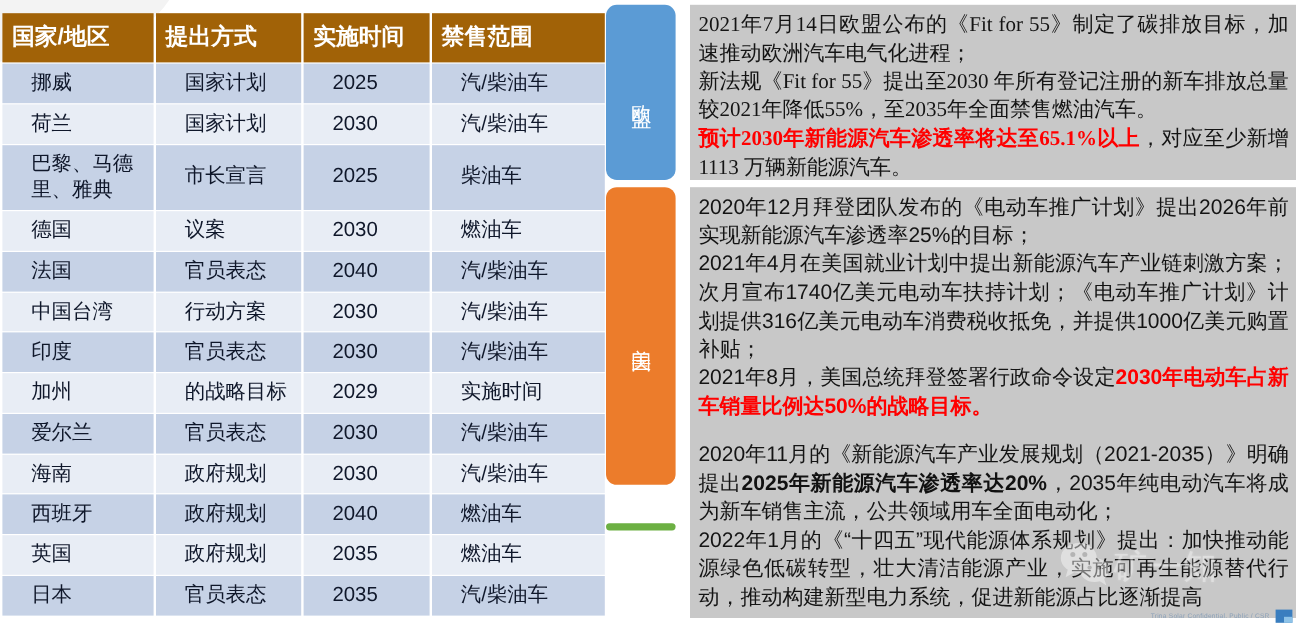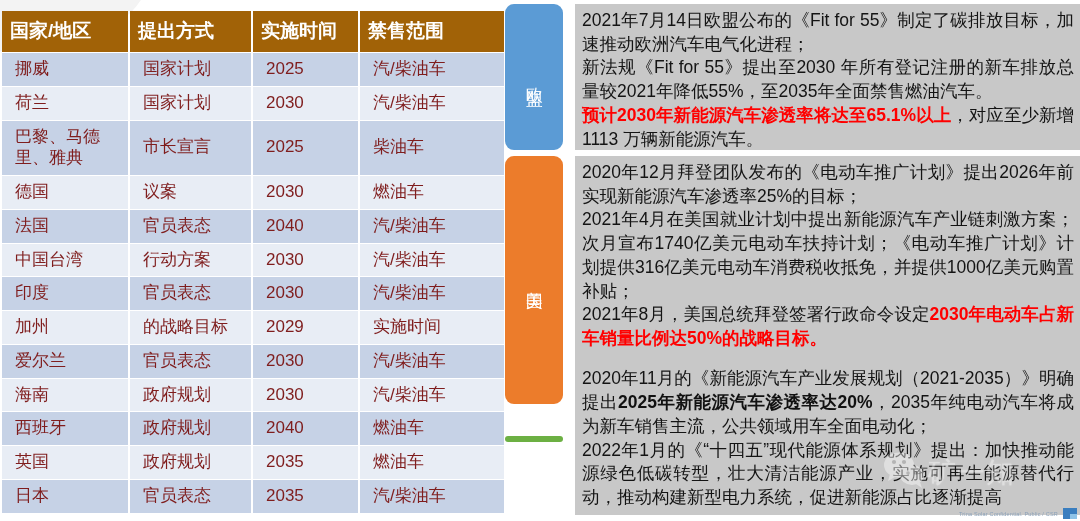--- a/index.html
+++ b/index.html
@@ -39,40 +39,40 @@
     color: #ffffff;
     font-size: 19px;
     font-weight: bold;
     text-align: left;
     padding: 7px 20px 8px 8px;
     letter-spacing: 0px;
     white-space: nowrap;
   }
   table.policy-table td {
     font-size: 17px;
-    color: #7f1d1d;
-    padding: 5px 8px 6px 13px;
+    color: #0f172a;
+    padding: 5px 8px 6px 24px;
     vertical-align: middle;
     line-height: 1.28;
   }
   tr.row-odd td  { background: #c6d2e6; }
   tr.row-even td { background: #e8edf5; }
 
   .col-1 { width: 126px; }
   .col-2 { width: 121px; }
   .col-3 { width: 105px; }
   .col-4 { width: 144px; }
 
   
   .panels {
     position: absolute; left: 505px; top: 0;
     width: 575px; height: 521px;
   }
   .panel { position: absolute; left: 0; width: 575px; display: flex; }
-  .panel-eu    { top: 4px;   height: 146px; }
+  .panel-eu    { top: 4px;   height: 146px; font-family: Liberation Serif, serif; }
   .panel-us    { top: 156px; height: 248px; }
   .panel-cn    { top: 360px; height: 157px; align-items: center; }
 
   .panel-tab {
     width: 58px;
     border-radius: 9px;
     color: #ffffff;
     font-size: 17px;
     font-weight: normal;
     display: flex;

